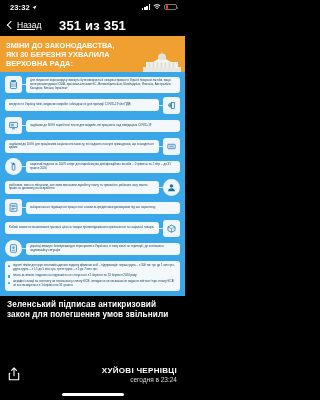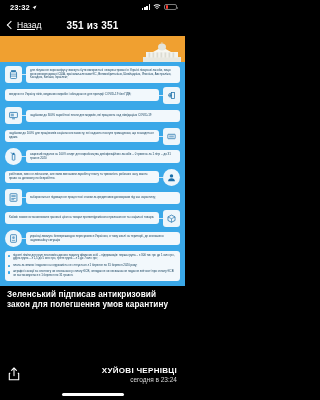--- a/index.html
+++ b/index.html
@@ -30,21 +30,21 @@
   
   .navbar {
     height:22px; display:flex; align-items:center; position:relative; padding:0 8px;
   }
   .back { display:flex; align-items:center; gap:2px; cursor:pointer;text-decoration:underline; }
   .chev { width:6px; height:6px; border-left:1.6px solid #fff; border-bottom:1.6px solid #fff;
           transform:rotate(45deg); margin-right:1px; }
   .back-label { font-size:8.5px; font-weight:500; }
   .counter {
     position:absolute; left:0; right:0; text-align:center;
-    font-size:10px; font-weight:700; letter-spacing:.2px; pointer-events:none;
+    font-size:13px; font-weight:700; letter-spacing:.2px; pointer-events:none;
   }
 
   
   .media { position:relative; width:185px; background:#3aa8e8; }
   .ig-header {
     background:#f0a030; padding:5px 6px 4px 6px; position:relative; overflow:hidden; min-height:26px;
   }
   .ig-title {
     font-size:7.3px; font-weight:800; line-height:1.25; color:#fff;
     letter-spacing:.1px; text-transform:uppercase; max-width:120px;
@@ -138,20 +138,21 @@
     <div class="back">
       <span class="chev"></span>
       <span class="back-label">Назад</span>
     </div>
     <div class="counter">351 из 351</div>
   </div>
 
   <div class="media">
 
     <div class="ig-header">
+      <div class="ig-title">ЗМІНИ ДО ЗАКОНОДАВСТВА, ЯКІ 30 БЕРЕЗНЯ УХВАЛИЛА ВЕРХОВНА РАДА:</div>
       <span class="rada">
         <svg viewBox="0 0 76 40" width="38" height="20">
           <rect x="0" y="30" width="76" height="10" fill="#e8e8e0"></rect>
           <rect x="6" y="20" width="64" height="11" fill="#f2f2ec"></rect>
           <g fill="#dcdcd2">
             <rect x="11" y="21" width="3.4" height="10"></rect>
               <rect x="19" y="21" width="3.4" height="10"></rect>
             <rect x="27" y="21" width="3.4" height="10"></rect>
               <rect x="35" y="21" width="3.4" height="10"></rect>
             <rect x="43" y="21" width="3.4" height="10"></rect>
@@ -294,21 +295,21 @@
 
       <div class="bullets">
         <div class="bline">підняті ліміти для груп платників єдиного податку фізичних осіб – підприємців: перша група – з 300 тис грн до 1 млн грн, друга група – з 1,5 до 5 млн грн, третя група – з 5 до 7 млн грн;</div>
         <div class="bline">плата за землю і податок на нерухомість не стягується з 1 березня по 31 березня 2020 року;</div>
         <div class="bline">штрафні санкції за несплату чи несвоєчасну сплату ЄСВ, неподання чи несвоєчасне подання звітності про сплату ЄСВ не застосовуються з 1 березня по 31 травня.</div>
       </div>
 
     </div>
   </div>
 
-  <div class="caption">Зеленський підписав антикризовий закон для полегшення умов карантину</div>
+  <div class="caption">Зеленський підписав антикризовий закон для полегшення умов звільнили</div>
 
   <div class="footer">
     <div class="foot-inner">
       <span class="share">
         <svg viewBox="0 0 12 14" width="12" height="14">
           <path d="M6 1.2v7.4" stroke="#fff" stroke-width="1.1" fill="none" stroke-linecap="round"></path>
           <path d="M3.6 3.4 6 1l2.4 2.4" stroke="#fff" stroke-width="1.1" fill="none" stroke-linecap="round" stroke-linejoin="round"></path>
           <path d="M2.2 6.4H1.3v6.3h9.4V6.4H9.8" stroke="#fff" stroke-width="1.1" fill="none" stroke-linejoin="round"></path>
         </svg>
       </span>

